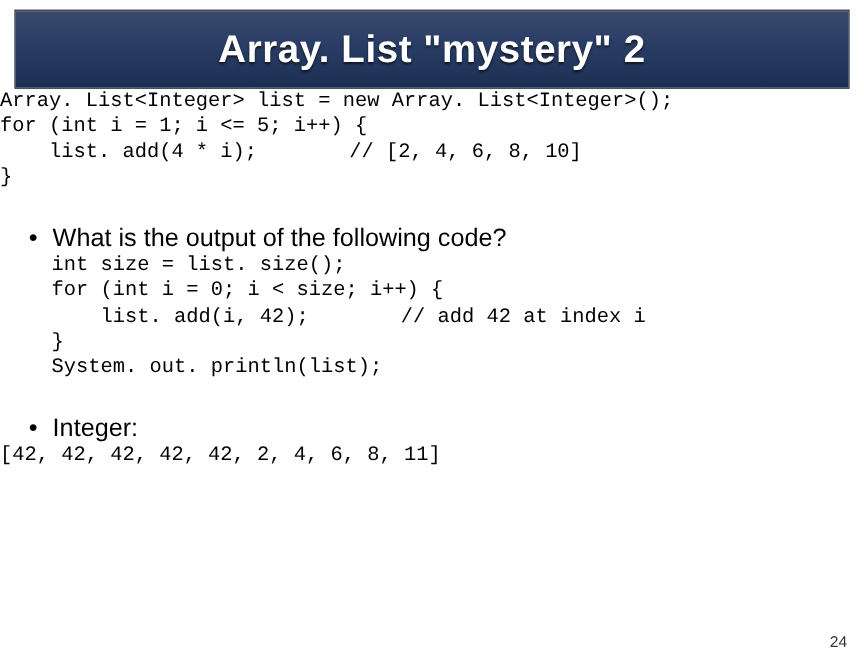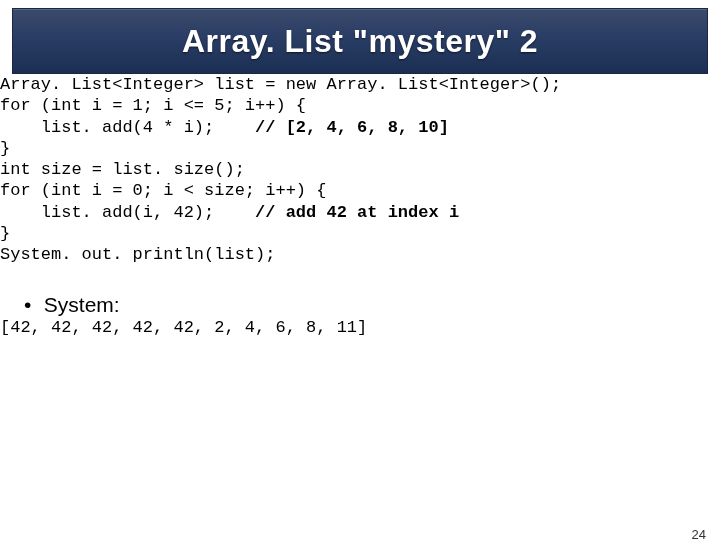--- a/index.html
+++ b/index.html
@@ -51,29 +51,30 @@
   .question {
     margin: 28px 0 0 24px;
     font-size: 21px;
   }
   .question .bullet, .answer .bullet {
     display: inline-block;
     width: 14px;
   }
   .block2 {
     margin: 18px 0 0 48px;
+    padding-left: 43px;
   }
   .answer {
     margin: 28px 0 0 24px;
     font-size: 21px;
   }
   .answer-code {
     margin: 4px 0 0 48px;
   }
-  .comment { font-weight: 700; }
+  .comment { font-weight: 400; margin-left: 36px; }
   #page-num {
     position: absolute;
     right: 14px;
     bottom: 6px;
     font-size: 13px;
     color: #333;
     font-family: Arial, sans-serif;
   }
 </style>
 </head>
@@ -83,27 +84,31 @@
 
   <div id="title-bar">
     <h1>Array. List "mystery" 2</h1>
   </div>
 
   <pre class="code block1"><span>Array. List&lt;Integer&gt; list = new Array. List&lt;Integer&gt;();</span>
 <span>for (int i = 1; i &lt;= 5; i++) {</span>
 <span>    list. add(4 * i);    </span><span class="comment">// [2, 4, 6, 8, 10]</span>
 <span>}</span></pre>
 
+  <div class="question">
+    <span class="bullet">•</span>
+    <span>What is the output of the following code?</span>
+  </div>
 
   <pre class="code block2"><span>int size = list. size();</span>
 <span>for (int i = 0; i &lt; size; i++) {</span>
 <span>    list. add(i, 42);    </span><span class="comment">// add 42 at index i</span>
 <span>}</span>
 <span>System. out. println(list);</span></pre>
 
   <div class="answer">
     <span class="bullet">•</span>
-    <span>System:</span>
+    <span>Integer:</span>
   </div>
   <pre class="code answer-code"><span>[42, 42, 42, 42, 42, 2, 4, 6, 8, 11]</span></pre>
 
   <div id="page-num">24</div>
 </div>
 
 </body></html>

